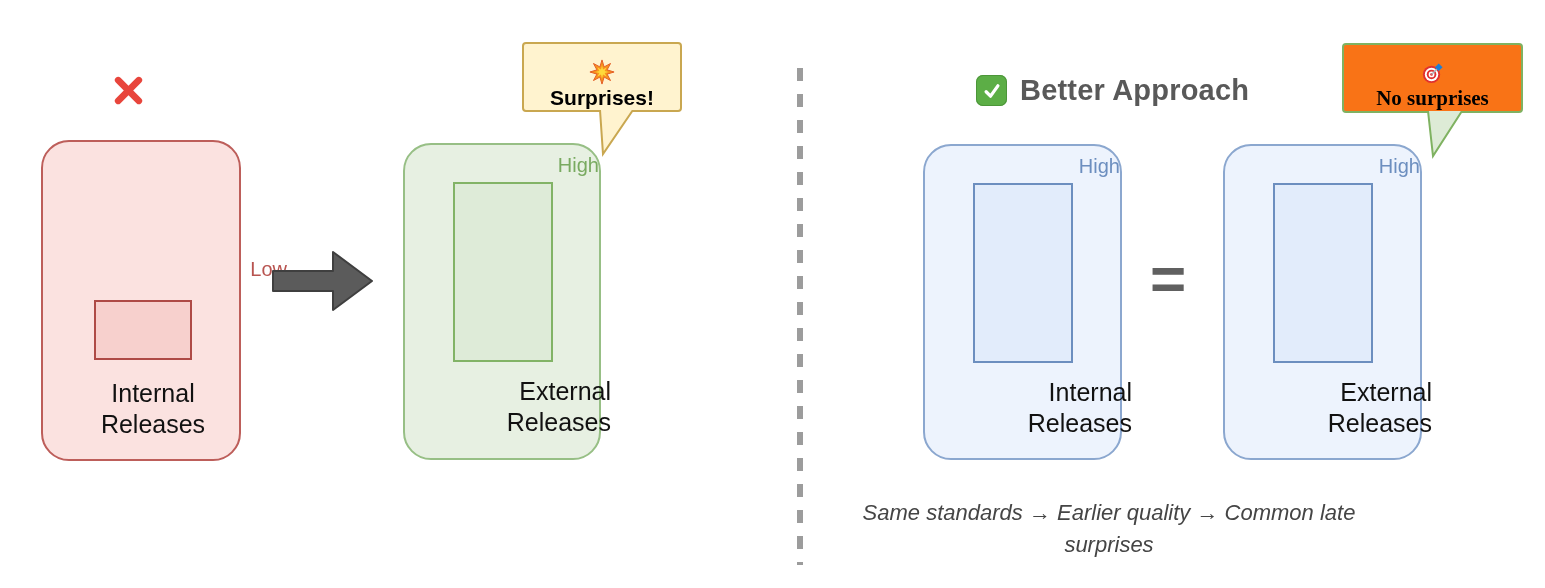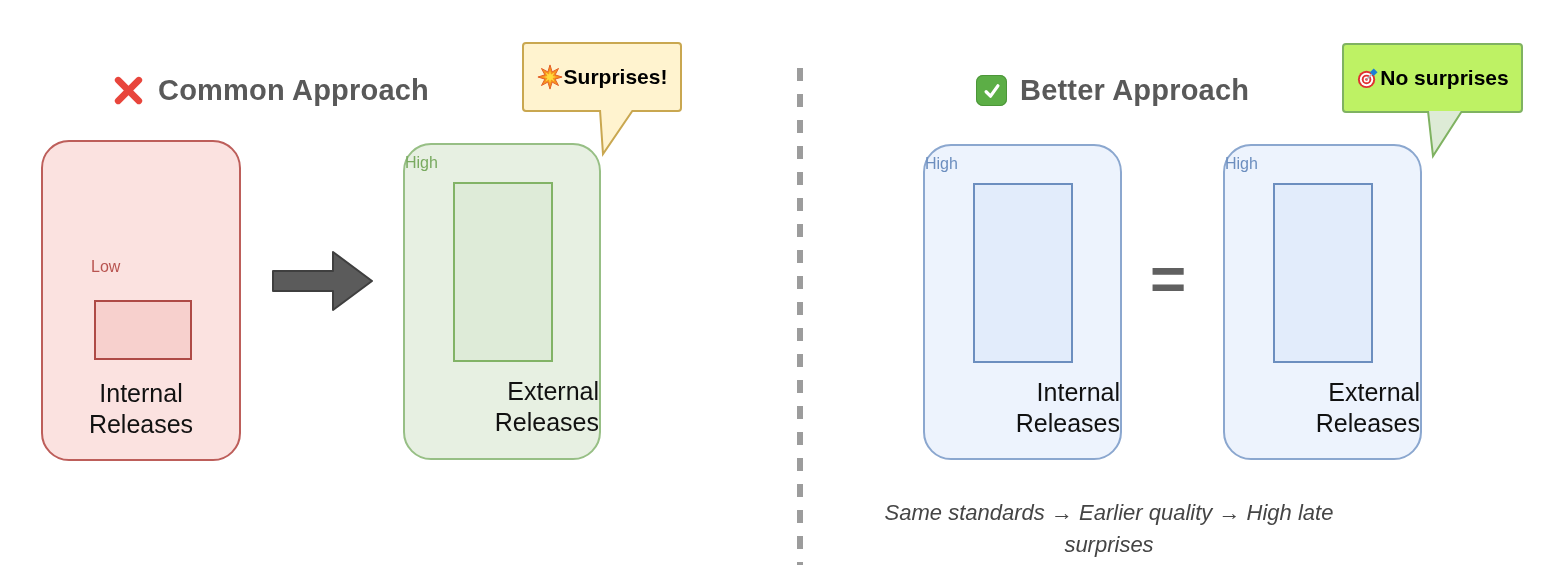--- a/index.html
+++ b/index.html
@@ -10,40 +10,40 @@
   
   .title{position:absolute;display:flex;align-items:center;gap:13px;}
   .title .ttext{font-size:29px;font-weight:bold;color:#595959;letter-spacing:.2px;}
   .checkbox-emoji{width:31px;height:31px;background:#5cae46;border-radius:7px;
     display:flex;align-items:center;justify-content:center;box-shadow:inset 0 0 0 1px #4c9639;}
   
   .box{position:absolute;border-radius:28px;box-sizing:border-box;}
   .box.red{background:#fbe2e0;border:2px solid #bd5e5a;}
   .box.green{background:#e7f0e2;border:2px solid #97bf85;}
   .box.blue{background:#edf3fd;border:2px solid #8ba7cf;}
-  .level{position:absolute;width:100%;text-align:left;font-size:16px;}
+  .level{position:absolute;width:100%;text-align:right;font-size:20px;}
   .level.red-t{color:#b85450;top:116px;margin-left:48px;}
   .level.green-t{color:#79aa60;top:9px;}
   .level.blue-t{color:#6c8ebf;top:9px;}
   .inner{position:absolute;box-sizing:border-box;}
   .inner.red-i{left:51px;top:158px;width:98px;height:60px;background:#f7d0cd;border:2px solid #ae4a46;}
   .inner.green-i{left:48px;top:37px;width:100px;height:180px;background:#deebd8;border:2px solid #82b366;}
   .inner.blue-i{left:48px;top:37px;width:100px;height:180px;background:#e2ecfb;border:2px solid #6c8ebf;}
   .bname{position:absolute;width:100%;text-align:center;font-size:25px;color:#111;
-    line-height:31px;white-space:pre-line;}
+    line-height:31px;white-space:pre-line;margin-left:12px;}
   .bname.low-pos{top:236px;}
   .bname.high-pos{top:231px;text-align:right;}
   
   .arrow-svg{position:absolute;left:272px;top:250px;}
   .equals{position:absolute;left:1150px;top:243px;font-size:62px;font-weight:bold;color:#606060;}
   
   .callout{position:absolute;box-sizing:border-box;border-radius:4px;display:flex;
-    flex-direction:row;align-items:center;justify-content:center;gap:1px;}
+    flex-direction:column;align-items:center;justify-content:flex-end;gap:1px;}
   .callout.yellow{left:522px;top:42px;width:160px;height:70px;background:#fff3cf;border:2px solid #c9a750;}
-  .callout.greenb{left:1342px;top:43px;width:181px;height:70px;background:#bef264;border:2px solid #7fb261;}
+  .callout.greenb{left:1342px;top:43px;width:181px;height:70px;background:#f97316;border:2px solid #7fb261;font-family:Liberation Serif, serif;}
   .ctext{font-size:21px;font-weight:bold;color:#000;}
   .tail{position:absolute;}
   .tail.yellow-tail{left:598px;top:110px;}
   .tail.green-tail{left:1426px;top:111px;}
   
   .divider{position:absolute;left:797px;top:68px;width:6px;height:497px;
     background:repeating-linear-gradient(to bottom,#9c9c9c 0 13px,transparent 13px 26px);}
   
   .caption{position:absolute;left:859px;top:497px;width:500px;text-align:center;
     font-style:italic;font-size:22px;color:#454545;line-height:32px;}
@@ -53,21 +53,20 @@
 
 <div class="canvas">
 
   <div class="title" style="left:112px;top:74px;">
     <span style="display:flex;">
       <svg width="33" height="33" viewBox="0 0 32 32">
         <line x1="6" y1="6" x2="26" y2="26" stroke="#e8453c" stroke-width="6.5" stroke-linecap="round"></line>
         <line x1="26" y1="6" x2="6" y2="26" stroke="#e8453c" stroke-width="6.5" stroke-linecap="round"></line>
       </svg>
     </span>
-    <span class="ttext">Common Approach</span>
   </div>
 
   <div class="box red" style="left:41px;top:140px;width:200px;height:321px;">
     <div class="level red-t">Low</div>
     <div class="inner red-i"></div>
     <div class="bname low-pos">Internal
 Releases</div>
   </div>
 
   <svg class="arrow-svg" width="103" height="62" viewBox="0 0 103 62">
@@ -132,15 +131,15 @@
         <line x1="11" y1="13" x2="18" y2="6" stroke="#adb5bd" stroke-width="1.6"></line>
         <polygon points="18.5,1.5 22.5,5.5 18.5,9.5 14.5,5.5" fill="#1c7ed6"></polygon>
       </svg>
     </span>
     <span class="ctext">No surprises</span>
   </div>
   <svg class="tail green-tail" width="39" height="48" viewBox="0 0 39 48">
     <path d="M2,0 L7,45 L36,0" fill="#ddebd6" stroke="#7fb261" stroke-width="2"></path>
   </svg>
 
-  <div class="caption">Same standards → Earlier quality → High late surprises</div>
+  <div class="caption">Same standards → Earlier quality → Common late surprises</div>
 
 </div>
 
 </body></html>

